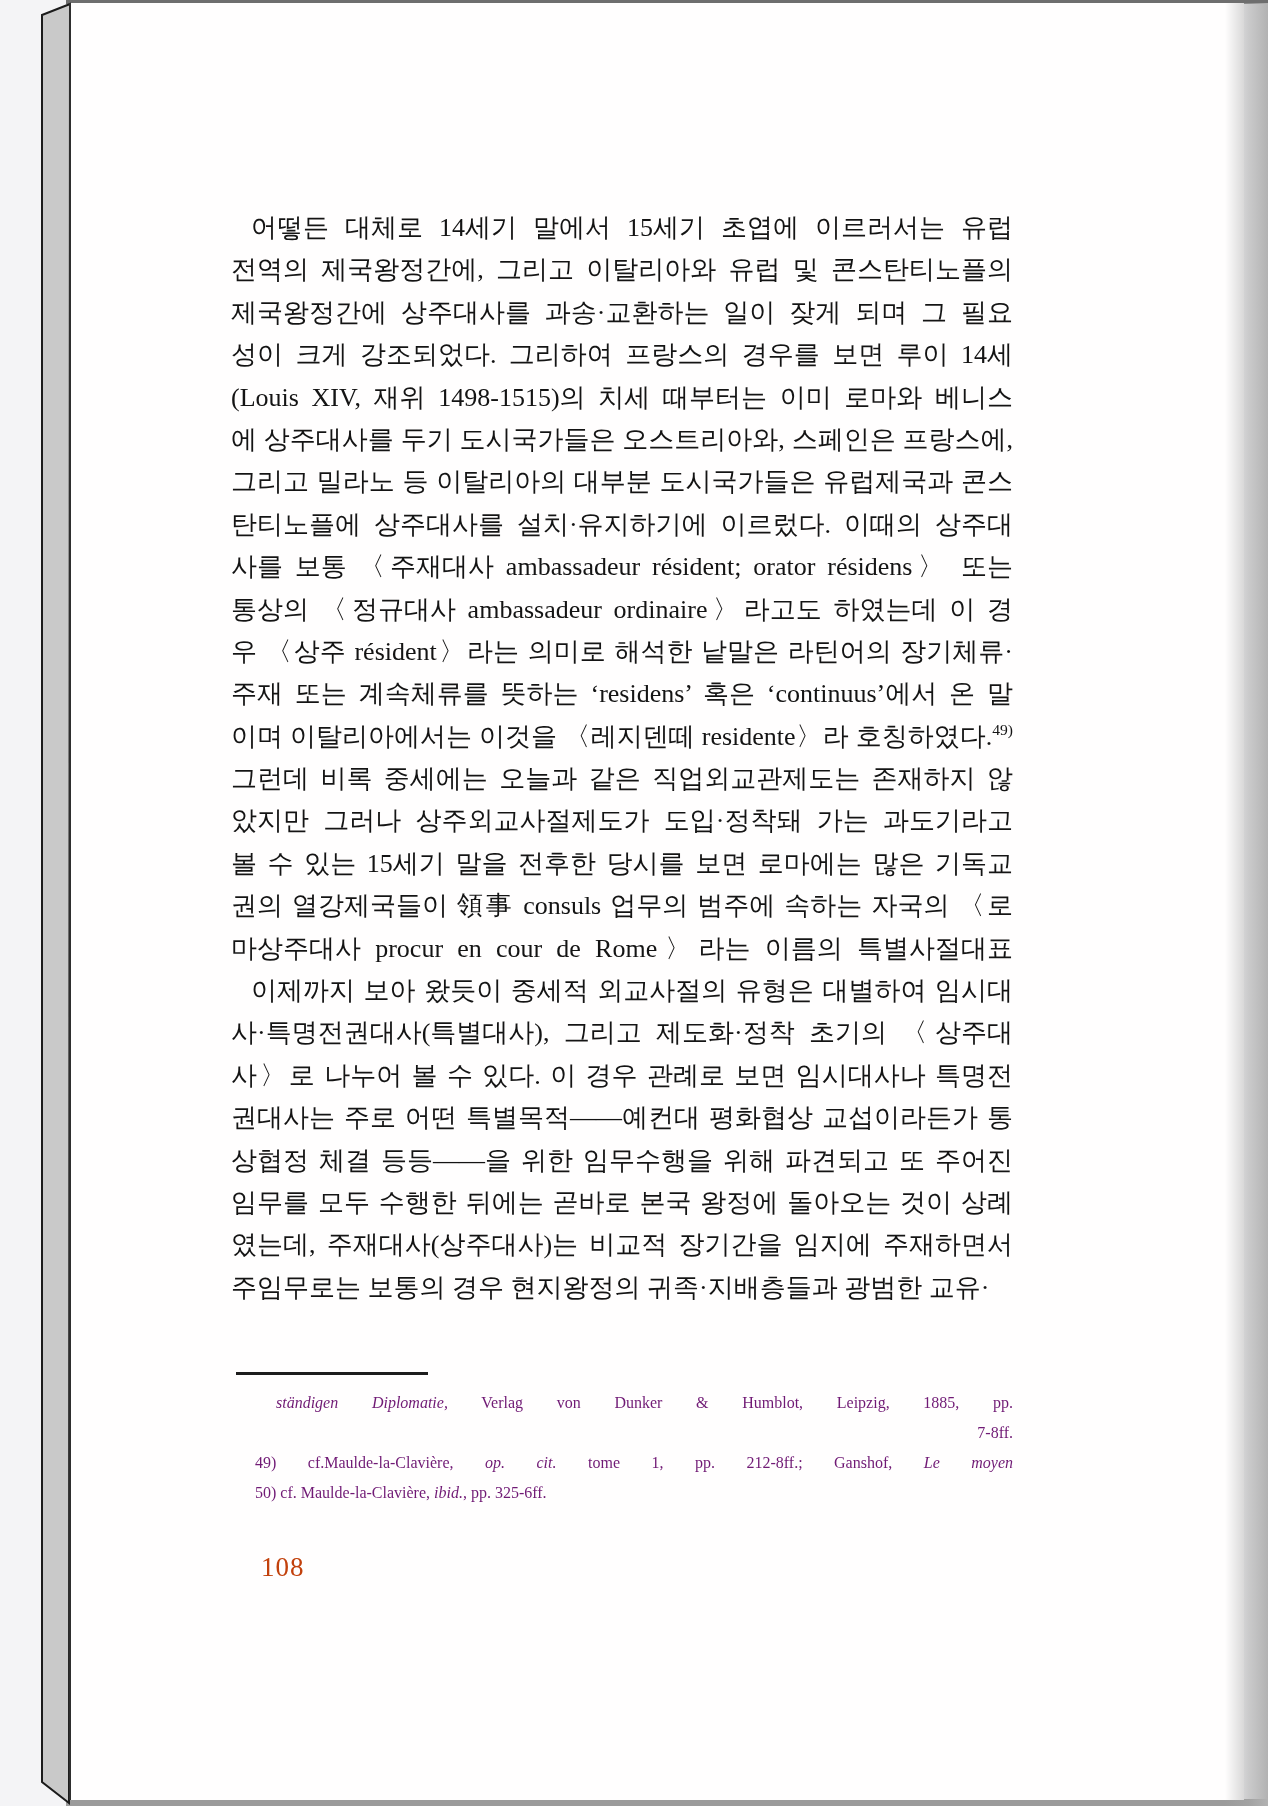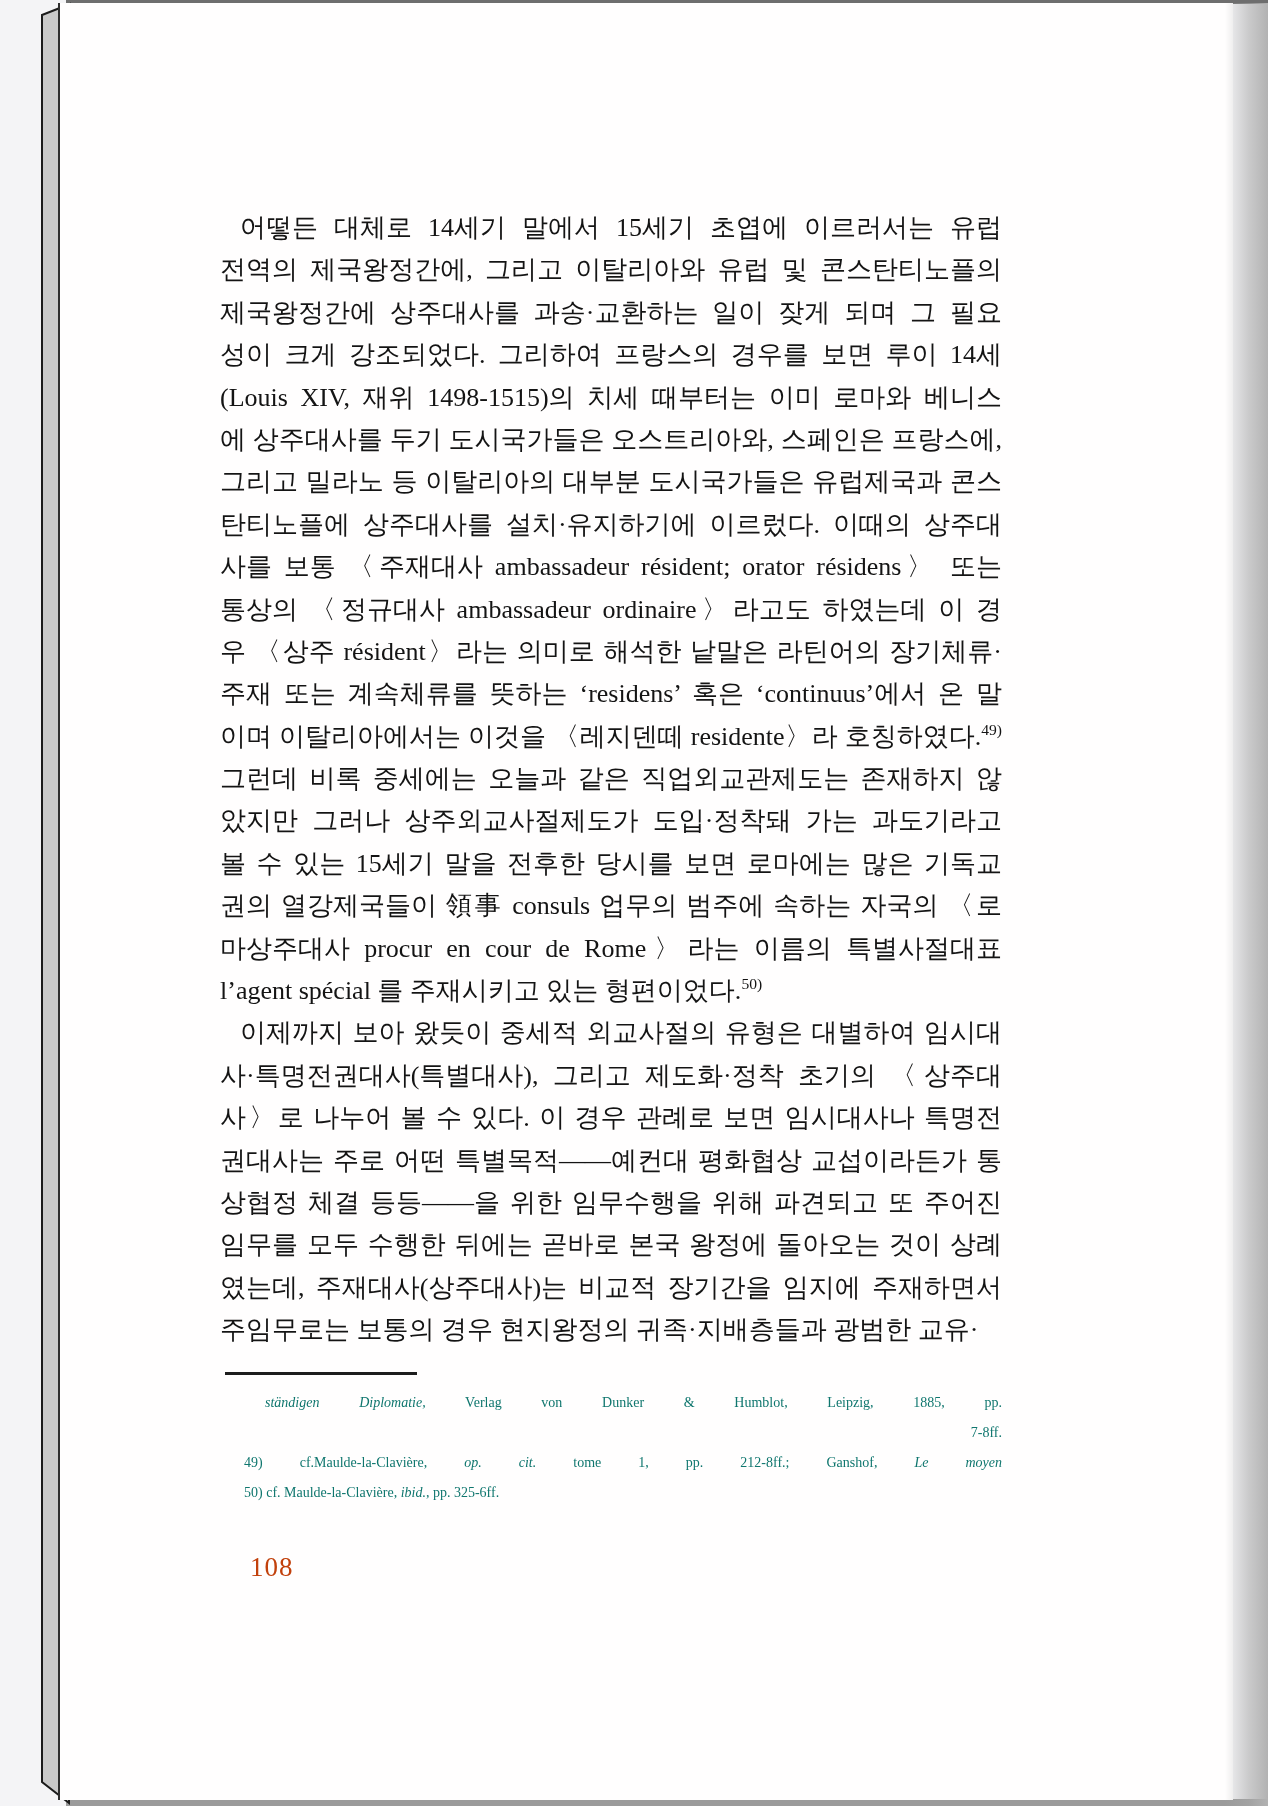--- a/index.html
+++ b/index.html
@@ -9,21 +9,21 @@
     font-family:"Liberation Serif","DejaVu Serif",serif;
     overflow:hidden;
   }
   .scene{position:relative;width:1268px;height:1806px;overflow:hidden;}
   
   .top-line{position:absolute;left:66px;top:0;width:1202px;height:4px;background:#6e6e6e;}
   
   .bottom-line{position:absolute;left:66px;top:1799px;width:1202px;height:7px;background:#9b9b9b;}
   
   .page{
-    position:absolute;left:58px;top:3px;width:1175px;height:1797px;
+    position:absolute;left:69px;top:3px;width:1175px;height:1797px;
     background:#fffefe;
     border-left:2px solid #2e2e2e;
     box-sizing:border-box;
     text-decoration:underline;
   }
   
   .right-shade{
     position:absolute;left:1225px;top:3px;width:43px;height:1803px;
     background:linear-gradient(to right, rgba(176,176,176,0) 0%, rgba(168,168,168,0.55) 55%, #b2b2b2 100%);
   }
@@ -40,21 +40,21 @@
     overflow:visible;white-space:normal;
   }
   .tl.ind{text-indent:20px;}
   .tl.end{text-align:left;text-align-last:left;}
   .sup{vertical-align:super;font-size:0.60em;line-height:0;letter-spacing:0;}
   .it{font-style:italic;}
   
   .footnote-rule{position:absolute;left:165px;top:1369px;width:192px;height:3px;background:#1d1d1d;}
   .footnotes{
     position:absolute;left:184px;top:1385px;width:758px;
-    font-size:14px;color:#0f766e;
+    font-size:16px;color:#701a75;
   }
   .fl{line-height:30px;text-align:left;}
   .fl.hang{padding-left:21px;text-align:right;}
   .fl.fj{text-align:justify;text-align-last:justify;}
   
   .page-number{
     position:absolute;left:190px;top:1549px;
     font-size:27px;color:#c2410c;letter-spacing:1px;
   }
 </style>
@@ -84,21 +84,20 @@
         <div class="tl"><span>사를 보통 〈주재대사 ambassadeur résident; orator résidens〉 또는</span></div>
         <div class="tl"><span>통상의 〈정규대사 ambassadeur ordinaire〉라고도 하였는데 이 경</span></div>
         <div class="tl"><span>우 〈상주 résident〉라는 의미로 해석한 낱말은 라틴어의 장기체류·</span></div>
         <div class="tl"><span>주재 또는 계속체류를 뜻하는 ‘residens’ 혹은 ‘continuus’에서 온 말</span></div>
         <div class="tl"><span>이며 이탈리아에서는 이것을 〈레지덴떼 residente〉라 호칭하였다.</span><span class="sup">49)</span></div>
         <div class="tl"><span>그런데 비록 중세에는 오늘과 같은 직업외교관제도는 존재하지 않</span></div>
         <div class="tl"><span>았지만 그러나 상주외교사절제도가 도입·정착돼 가는 과도기라고</span></div>
         <div class="tl"><span>볼 수 있는 15세기 말을 전후한 당시를 보면 로마에는 많은 기독교</span></div>
         <div class="tl"><span>권의 열강제국들이 領事 consuls 업무의 범주에 속하는 자국의 〈로</span></div>
         <div class="tl"><span>마상주대사 procur en cour de Rome〉라는 이름의 특별사절대표</span></div>
-        <div class="tl end"><span>l’agent spécial 를 주재시키고 있는 형편이었다.</span><span class="sup">50)</span></div>
         <div class="tl ind"><span>이제까지 보아 왔듯이 중세적 외교사절의 유형은 대별하여 임시대</span></div>
         <div class="tl"><span>사·특명전권대사(특별대사), 그리고 제도화·정착 초기의 〈상주대</span></div>
         <div class="tl"><span>사〉로 나누어 볼 수 있다. 이 경우 관례로 보면 임시대사나 특명전</span></div>
         <div class="tl"><span>권대사는 주로 어떤 특별목적——예컨대 평화협상 교섭이라든가 통</span></div>
         <div class="tl"><span>상협정 체결 등등——을 위한 임무수행을 위해 파견되고 또 주어진</span></div>
         <div class="tl"><span>임무를 모두 수행한 뒤에는 곧바로 본국 왕정에 돌아오는 것이 상례</span></div>
         <div class="tl"><span>였는데, 주재대사(상주대사)는 비교적 장기간을 임지에 주재하면서</span></div>
         <div class="tl end"><span>주임무로는 보통의 경우 현지왕정의 귀족·지배층들과 광범한 교유·</span></div>
       </div>
 

